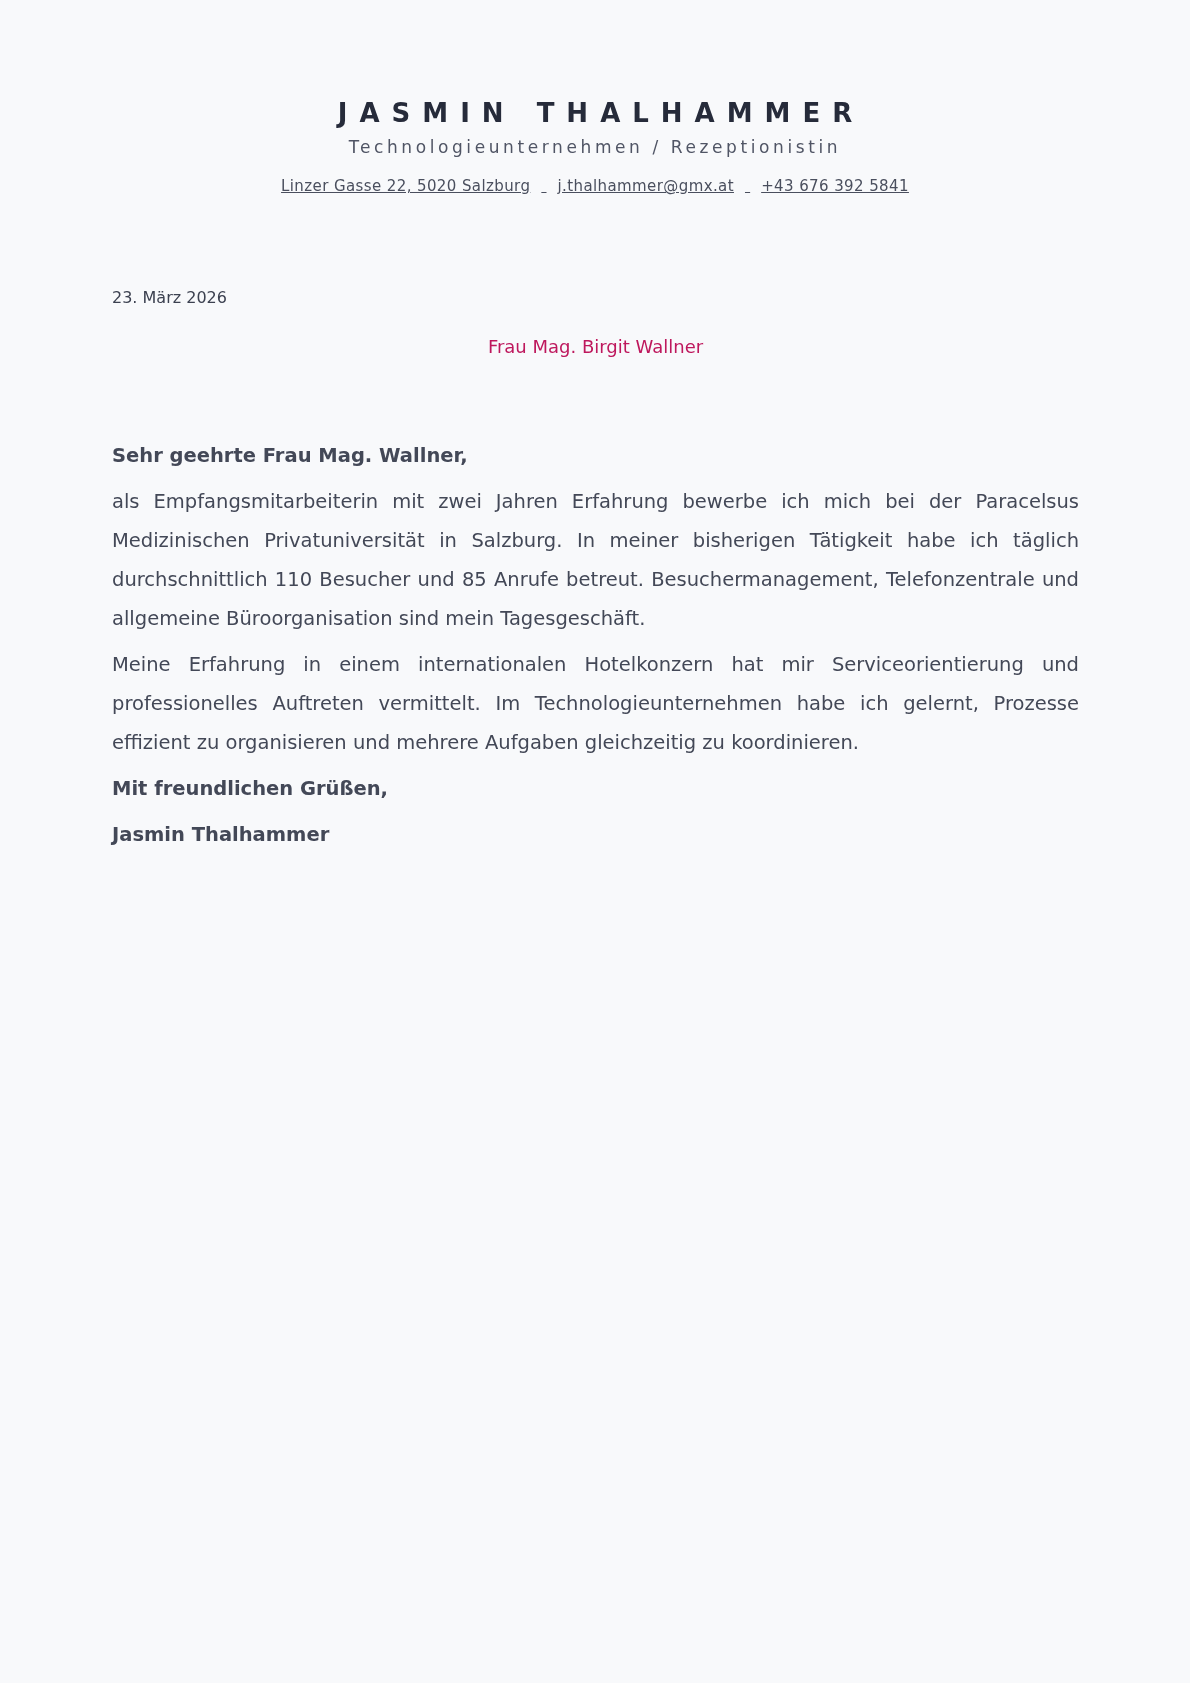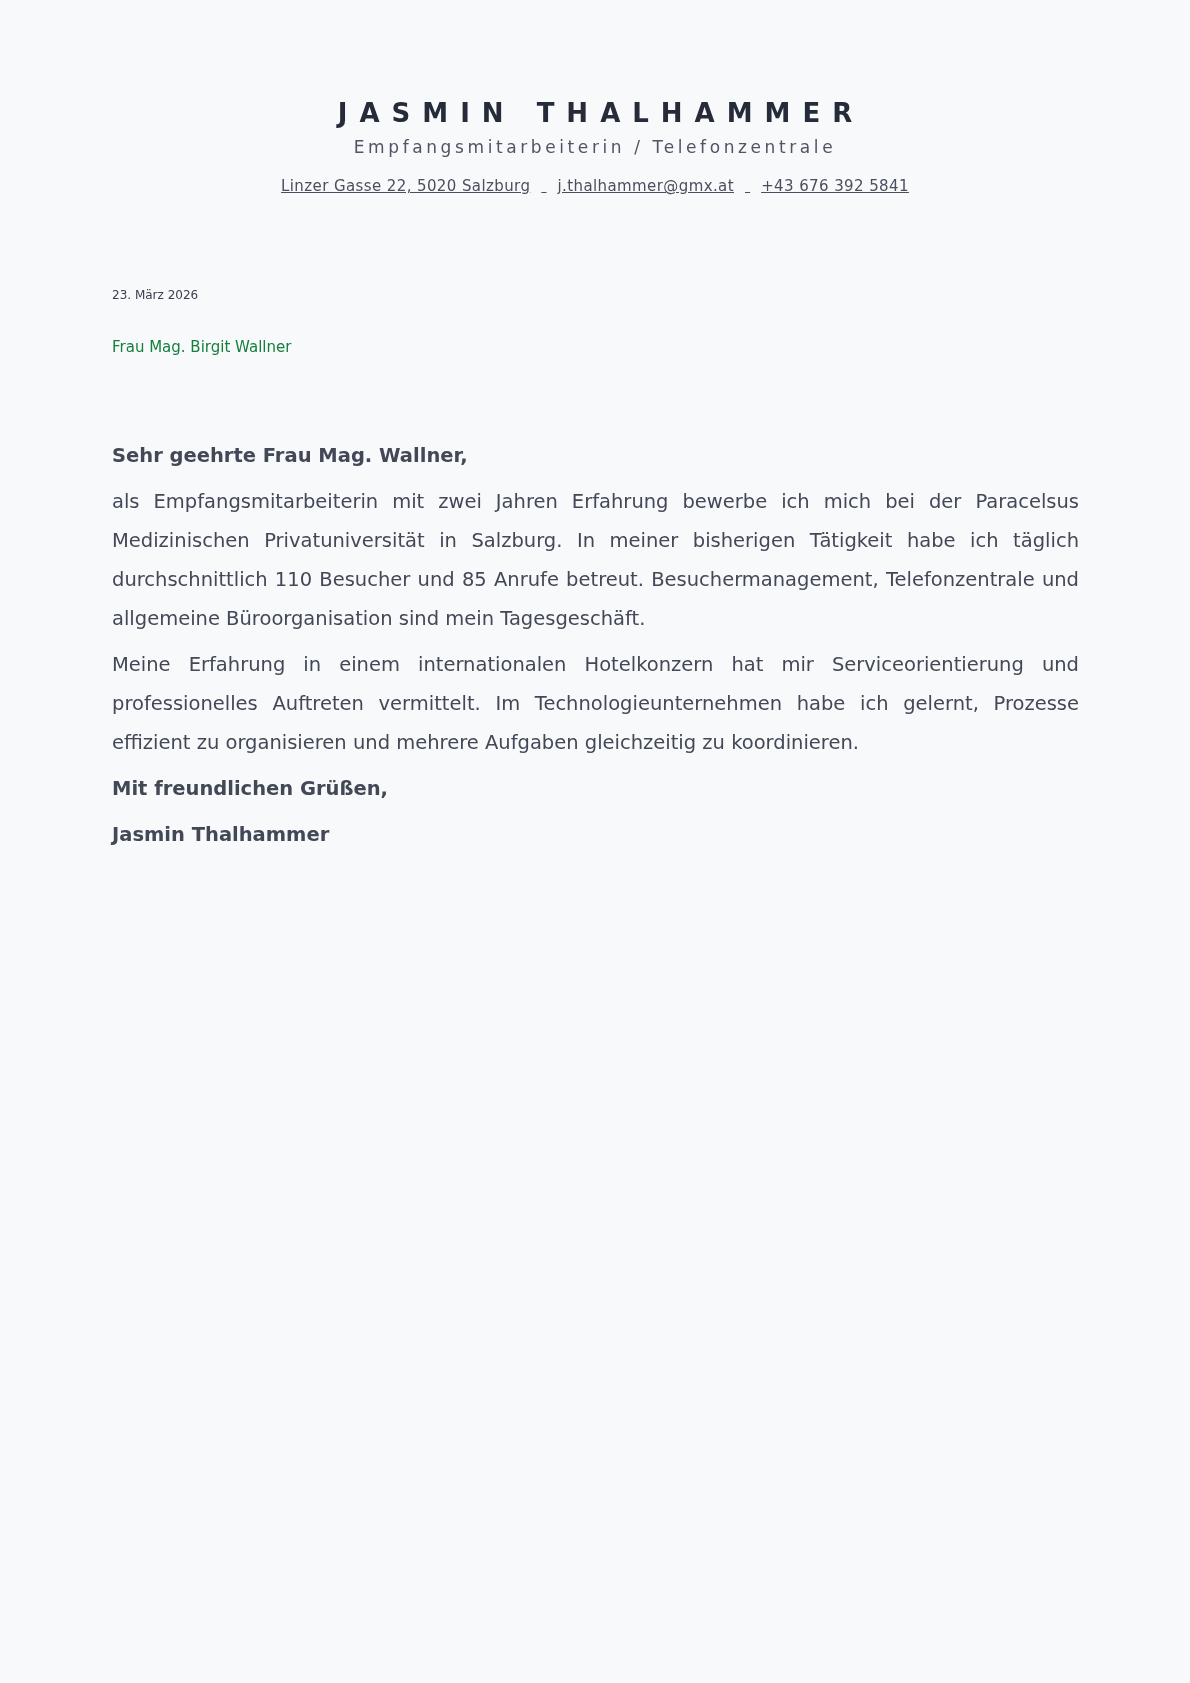--- a/index.html
+++ b/index.html
@@ -19,34 +19,34 @@
   .subtitle {
     margin-top: 6px; font-size: 17px; letter-spacing: 3.6px;
     color: #505565; line-height: 22px;
   }
   .contact {
     margin-top: 18px; font-size: 15px; color: #4a4f5e;
     letter-spacing: 0.4px; line-height: 20px; text-decoration: underline;
   }
   .contact span { margin: 0 11px; }
   .content { position: absolute; left: 112px; width: 967px; }
-  .date { top: 288px; font-size: 12px; color: #3c4150; }
+  .date { top: 288px; font-size: 16px; color: #3c4150; }
   .recipient { top: 336px; }
-  .rec-name { font-size: 15px; color: #15803d; line-height: 22px; }
+  .rec-name { font-size: 18px; color: #be185d; line-height: 22px; text-align: center; }
   .rec-org { font-size: 16px; color: #4a4f5e; line-height: 22px; }
   .letter { top: 436px; font-size: 19.5px; line-height: 39px; color: #434857; }
   .letter p { margin: 0 0 7px 0; text-align: justify; }
   .letter p.l { text-align: left; font-weight: bold; }
 </style>
 </head>
 <body>
 
 <div class="header">
   <div class="name">JASMIN THALHAMMER</div>
-  <div class="subtitle">Empfangsmitarbeiterin / Telefonzentrale</div>
+  <div class="subtitle">Technologieunternehmen / Rezeptionistin</div>
   <div class="contact">
     <span>Linzer Gasse 22, 5020 Salzburg</span>
     <span>j.thalhammer@gmx.at</span>
     <span>+43 676 392 5841</span>
   </div>
 </div>
 
 <div class="content date">23. März 2026</div>
 
 <div class="content recipient">

